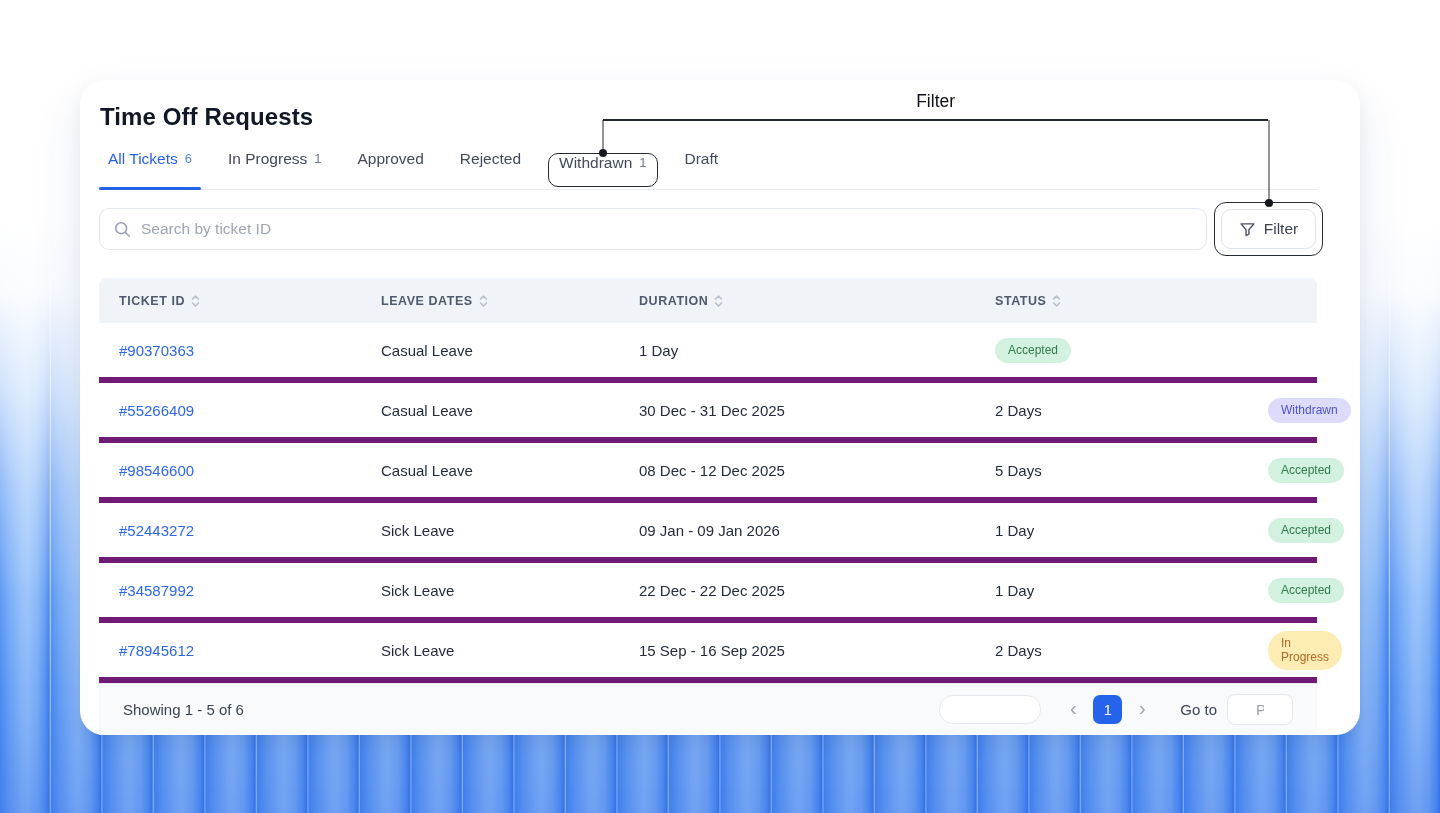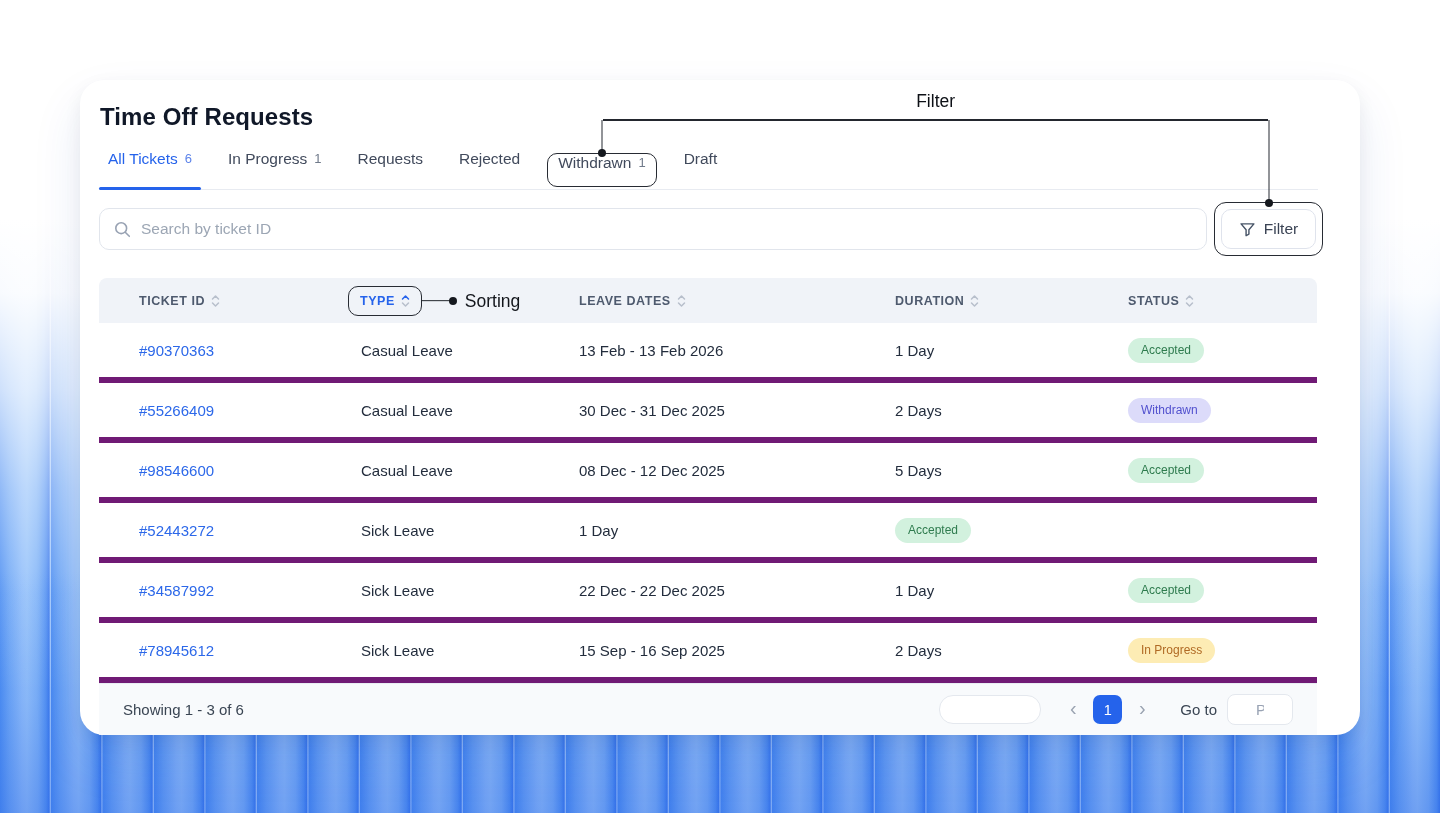--- a/index.html
+++ b/index.html
@@ -80,21 +80,21 @@
     font-size:15.5px; font-weight:500; color:#3a4354; cursor:pointer; font-family:inherit;
   }
 
   
   .table {
     position:absolute; left:19px; top:198px; width:1218px; height:457px;
     display:flex; flex-direction:column; background:#fff;
   }
   .thead, .trow {
     display:grid; grid-template-columns:222px 218px 316px 233px 1fr;
-    padding-left:40px; align-items:center;
+    padding-left:20px; align-items:center;gap:40px;
   }
   .thead { height:45px; background:#f0f3f8; border-radius:8px 8px 0 0; }
   .hcell { font-size:12.5px; font-weight:700; letter-spacing:.55px; color:#4e5a6e; cursor:pointer; }
   .hcell-box { position:relative; display:inline-flex; align-items:center; gap:6px; }
   .hcell.active { color:#2563eb; }
   .hcell.annotated .hcell-box {
     border:1.6px solid #272b33; border-radius:10px; padding:7px 11px; margin-left:-13px;
     background:transparent;
   }
   .sort-icon path { stroke:#b7bfcb; fill:none; stroke-width:1.5; stroke-linecap:round; stroke-linejoin:round; }
@@ -168,21 +168,21 @@
     <span class="tab-label">All Tickets</span>
     <span class="tab-count">6</span>
   </div>
       <div class="tab">
 
     <span class="tab-label">In Progress</span>
     <span class="tab-count">1</span>
   </div>
       <div class="tab">
 
-    <span class="tab-label">Requests</span>
+    <span class="tab-label">Approved</span>
 
   </div>
       <div class="tab">
 
     <span class="tab-label">Rejected</span>
 
   </div>
       <div class="tab annotated">
     <span class="anno-stem" style="height: 33.5px;"></span>
     <span class="anno-dot"></span>
@@ -220,32 +220,20 @@
         <div class="hcell">
     <span class="hcell-box">
       <span class="hcell-label">TICKET ID</span>
       <svg class="sort-icon" width="9" height="14" viewBox="0 0 9 14">
         <path class="sort-up" d="M1.5 5 L4.5 2 L7.5 5"></path>
         <path class="sort-down" d="M1.5 9 L4.5 12 L7.5 9"></path>
       </svg>
 
     </span>
   </div>
-        <div class="hcell active annotated">
-    <span class="hcell-box">
-      <span class="hcell-label">TYPE</span>
-      <svg class="sort-icon" width="9" height="14" viewBox="0 0 9 14">
-        <path class="sort-up" d="M1.5 5 L4.5 2 L7.5 5"></path>
-        <path class="sort-down" d="M1.5 9 L4.5 12 L7.5 9"></path>
-      </svg>
-      <span class="sort-connector"></span>
-      <span class="sort-dot"></span>
-      <span class="sorting-label">Sorting</span>
-    </span>
-  </div>
         <div class="hcell">
     <span class="hcell-box">
       <span class="hcell-label">LEAVE DATES</span>
       <svg class="sort-icon" width="9" height="14" viewBox="0 0 9 14">
         <path class="sort-up" d="M1.5 5 L4.5 2 L7.5 5"></path>
         <path class="sort-down" d="M1.5 9 L4.5 12 L7.5 9"></path>
       </svg>
 
     </span>
   </div>
@@ -267,61 +255,61 @@
         <path class="sort-down" d="M1.5 9 L4.5 12 L7.5 9"></path>
       </svg>
 
     </span>
   </div>
       </div>
     <div id="rows">
         <div class="trow">
     <div><a class="ticket-link">#90370363</a></div>
     <div class="c-type">Casual Leave</div>
-    <div class="c-dates">13 Feb - 13 Feb 2026</div>
     <div class="c-duration">1 Day</div>
     <div><span class="badge badge-accepted">Accepted</span></div>
   </div>
         <div class="trow">
     <div><a class="ticket-link">#55266409</a></div>
     <div class="c-type">Casual Leave</div>
     <div class="c-dates">30 Dec - 31 Dec 2025</div>
     <div class="c-duration">2 Days</div>
     <div><span class="badge badge-withdrawn">Withdrawn</span></div>
   </div>
         <div class="trow">
     <div><a class="ticket-link">#98546600</a></div>
     <div class="c-type">Casual Leave</div>
     <div class="c-dates">08 Dec - 12 Dec 2025</div>
     <div class="c-duration">5 Days</div>
     <div><span class="badge badge-accepted">Accepted</span></div>
   </div>
         <div class="trow">
     <div><a class="ticket-link">#52443272</a></div>
     <div class="c-type">Sick Leave</div>
+    <div class="c-dates">09 Jan - 09 Jan 2026</div>
     <div class="c-duration">1 Day</div>
     <div><span class="badge badge-accepted">Accepted</span></div>
   </div>
         <div class="trow">
     <div><a class="ticket-link">#34587992</a></div>
     <div class="c-type">Sick Leave</div>
     <div class="c-dates">22 Dec - 22 Dec 2025</div>
     <div class="c-duration">1 Day</div>
     <div><span class="badge badge-accepted">Accepted</span></div>
   </div>
         <div class="trow">
     <div><a class="ticket-link">#78945612</a></div>
     <div class="c-type">Sick Leave</div>
     <div class="c-dates">15 Sep - 16 Sep 2025</div>
     <div class="c-duration">2 Days</div>
     <div><span class="badge badge-in-progress">In Progress</span></div>
   </div>
       </div>
     <div class="tfooter">
-      <span>Showing 1 - 3 of 6</span>
+      <span>Showing 1 - 5 of 6</span>
       <div class="pager">
         <div class="page-size-box"></div>
         <span class="nav-chev prev">‹</span>
         <div class="page-current">1</div>
         <span class="nav-chev next">›</span>
         <span class="goto-label">Go to</span>
         <input class="goto-input" type="text" placeholder="Page" style="">
       </div>
     </div>
   </div>

